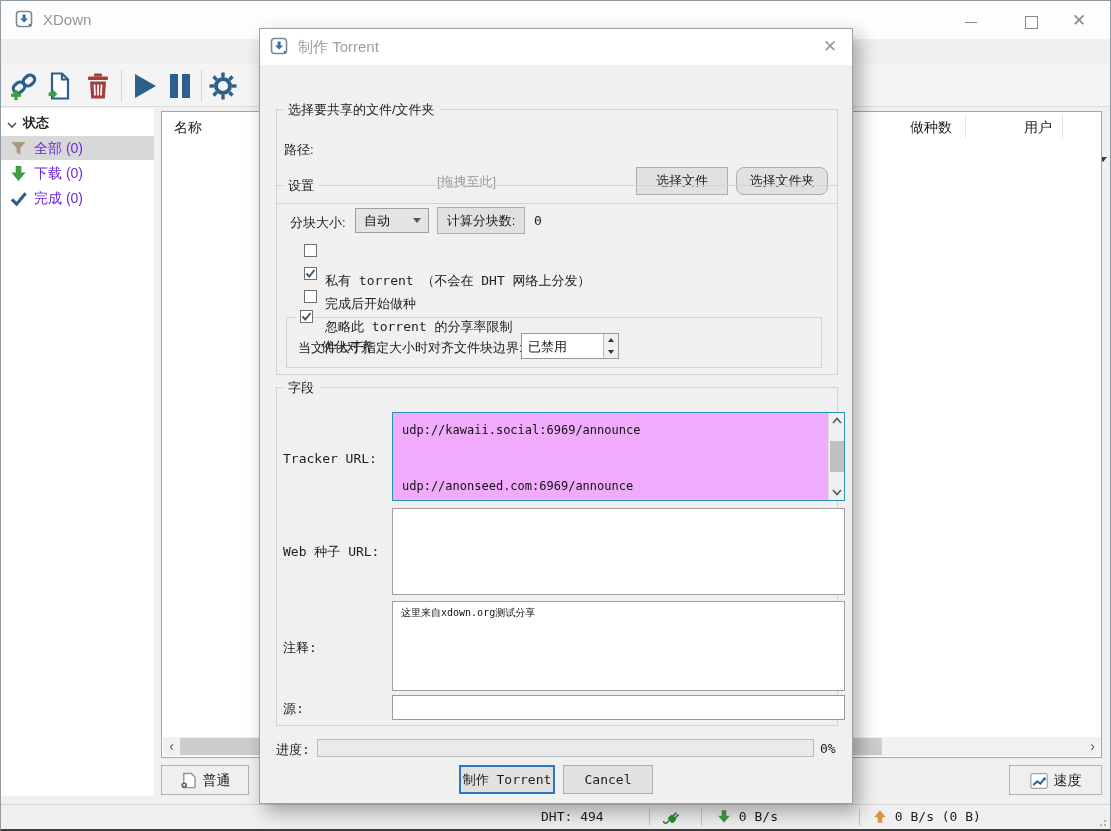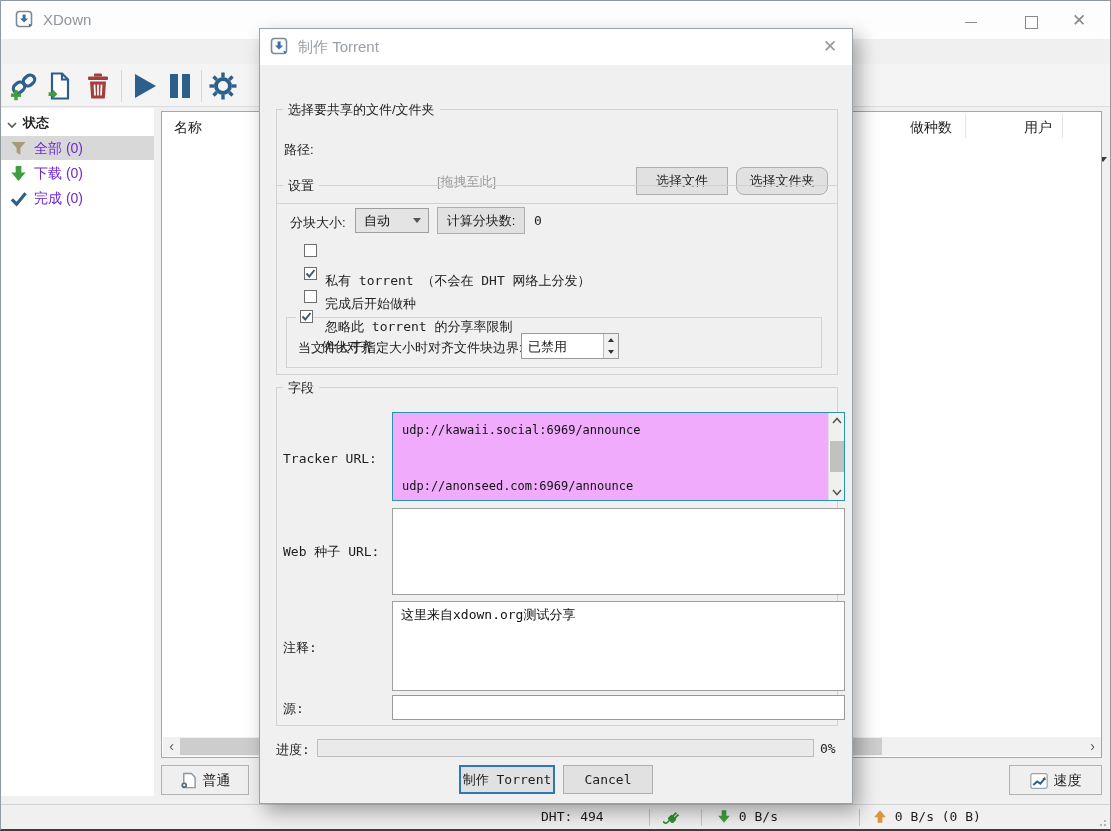--- a/index.html
+++ b/index.html
@@ -98,21 +98,21 @@
   .spin-dn { bottom:4px; border-top:4px solid #333; }
   .spin-val { position:absolute; left:6px; top:4px; font-size:13px; }
 
   .tracker { position:absolute; left:115px; top:24px; width:453px; height:89px; background:#f0abfc; border:1px solid #2a93ad; }
   .tk-line { position:absolute; left:9px; font-family:"DejaVu Sans Mono",monospace; font-size:12px; color:#111; white-space:nowrap; }
   .vscroll { position:absolute; right:0; top:0; width:16px; height:100%; background:#f0f0f0; border-left:1px solid #e0e0e0; }
   .vs-btn { position:absolute; left:0; width:16px; height:15px; }
   .vs-btn svg { position:absolute; left:3px; top:4px; }
   .vs-thumb { position:absolute; left:1px; top:28px; width:14px; height:31px; background:#c1c1c1; }
 
-  .tarea { position:absolute; left:115px; background:#fff; border:1px solid #9f9f9f; font-family:"DejaVu Sans Mono",monospace; font-size:13px; color:#111; padding:4px 8px; resize:none; outline:none; width:453px; }
+  .tarea { position:absolute; left:115px; background:#fff; border:1px solid #9f9f9f; font-family:"DejaVu Sans Mono",monospace; font-size:10px; color:#111; padding:4px 8px; resize:none; outline:none; width:453px; }
 
   .progress-track { position:absolute; left:57px; top:710px; width:497px; height:18px; background:#eaeaea; border:1px solid #bcbcbc; }
   .progress-pct { position:absolute; left:560px; top:712px; font-family:"DejaVu Sans Mono",monospace; font-size:13px; }
   .btn-make { left:199px; top:736px; width:96px; height:29px; line-height:25px; border:2px solid #2f77b8; font-family:"DejaVu Sans Mono",monospace; }
   .btn-cancel { left:303px; top:736px; width:90px; height:29px; line-height:27px; font-family:"DejaVu Sans Mono",monospace; }
 </style>
 </head>
 <body>
 
 <div id="window">

